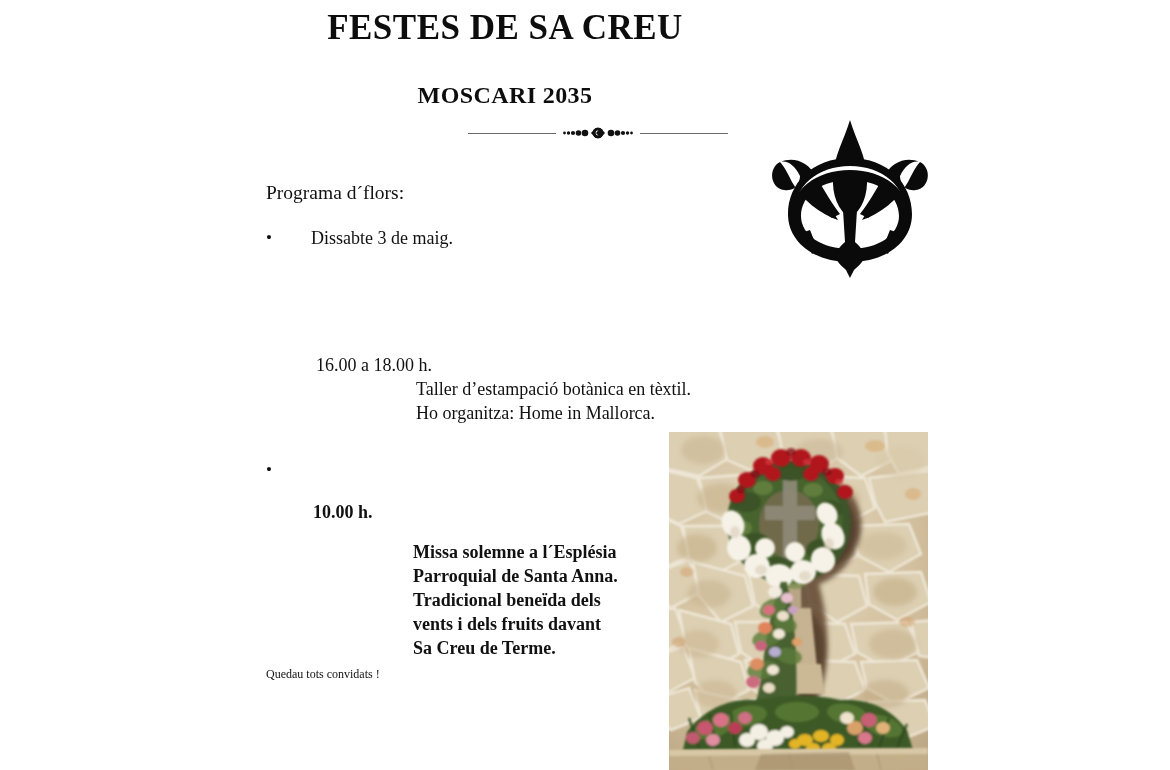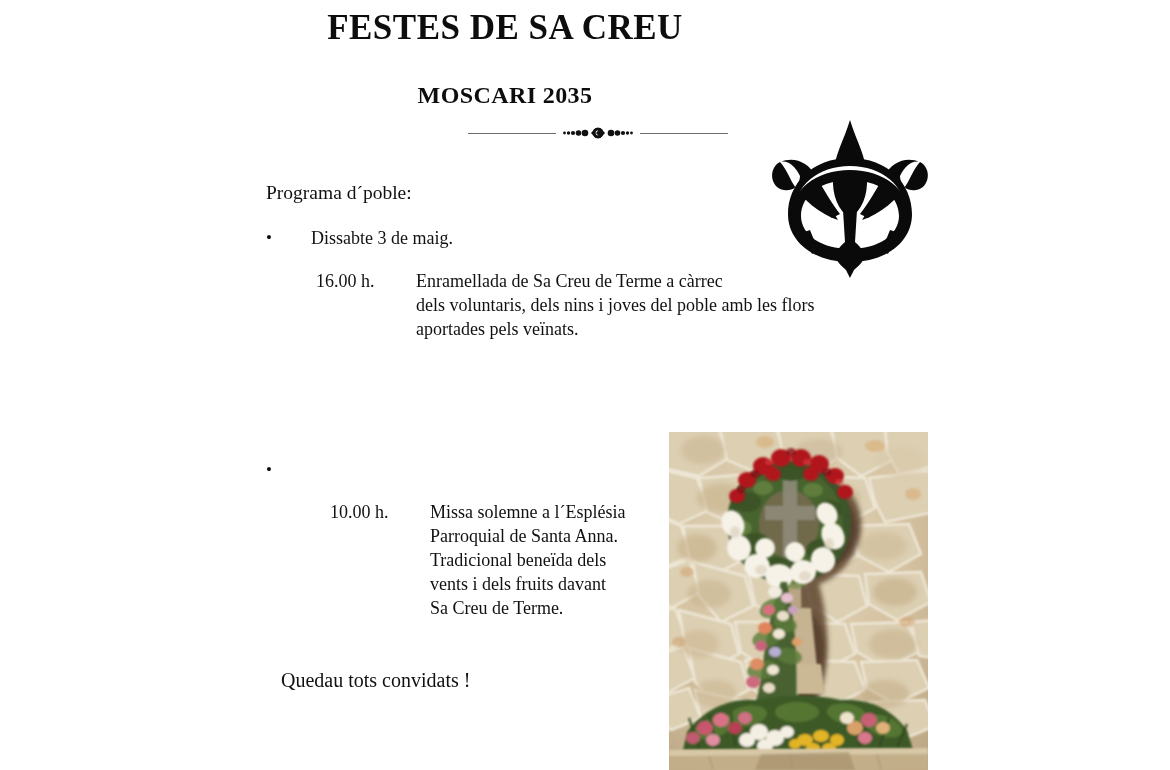--- a/index.html
+++ b/index.html
@@ -128,31 +128,30 @@
   
   #entry-1 { left: 316px; top: 270px; }
   #entry-1 .desc { margin-left: 100px; }
 
   
   #entry-2 { left: 316px; top: 354px; }
   #entry-2 .time { position: static; display: block; }
   #entry-2 .desc { margin-left: 100px; }
 
   
-  #entry-3 { left: 330px; top: 501px; }
-  #entry-3 .desc { margin-left: 100px; }
+  #entry-3 { left: 313px; top: 501px; font-weight: bold; }
+  #entry-3 .desc { margin-left: 100px; margin-top: 40px; }
 
   .closing {
     position: absolute;
     left: 266px;
     top: 667px;
-    font-size: 20px;
+    font-size: 12px;
     line-height: 1.3;
     white-space: nowrap;
-    margin-left: 15px;
   }
 
   
   .photo {
     position: absolute;
     left: 669px;
     top: 432px;
     width: 259px;
     height: 338px;
     overflow: hidden;
@@ -273,34 +272,33 @@
                  C 84 160, 82 164, 82 164
                  C 82 164, 80 160, 78 156
                  C 74 152, 68 148, 68 142
                  C 68 136, 74 130, 82 124 Z"></path>
 
         <path d="M75 96 L89 96 L87 128 L77 128 Z"></path>
       </g>
     </svg>
   </div>
 
-  <div class="programa-label">Programa d´poble:</div>
+  <div class="programa-label">Programa d´flors:</div>
 
   <div class="bullet-row" id="bullet-dissabte">
     <span class="dot">•</span>
     <span class="bullet-text">Dissabte 3 de maig.</span>
   </div>
 
-  <div class="entry" id="entry-1">
-    <span class="time">16.00 h.</span>
-    <div class="desc">Enramellada de Sa Creu de Terme a càrrec
-dels voluntaris, dels nins i joves del poble amb les flors
-aportades pels veïnats.</div>
-  </div>
-
+
+  <div class="entry" id="entry-2">
+    <span class="time">16.00 a 18.00 h.</span>
+    <div class="desc">Taller d’estampació botànica en tèxtil.
+Ho organitza: Home in Mallorca.</div>
+  </div>
 
   <div class="bullet-row" id="bullet-diumenge">
     <span class="dot">•</span>
   </div>
 
   <div class="entry" id="entry-3">
     <span class="time">10.00 h.</span>
     <div class="desc">Missa solemne a l´Esplésia
 Parroquial de Santa Anna.
 Tradicional beneïda dels

